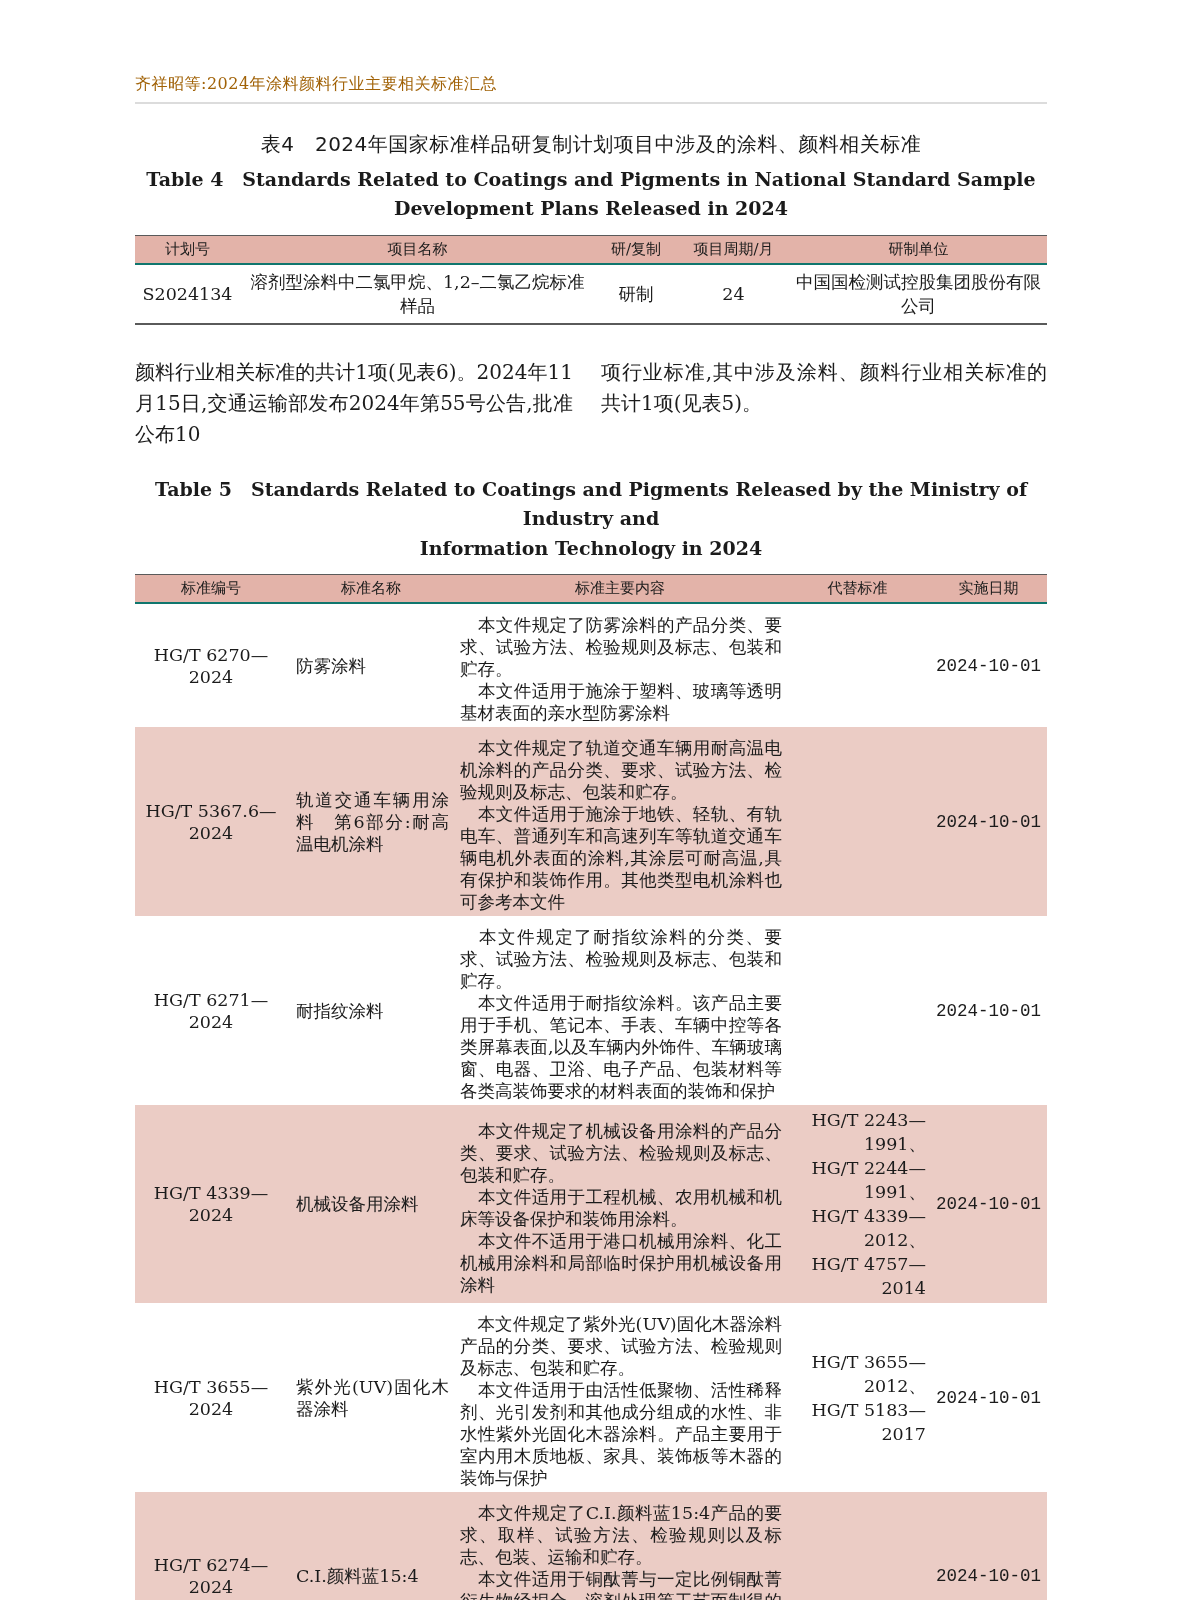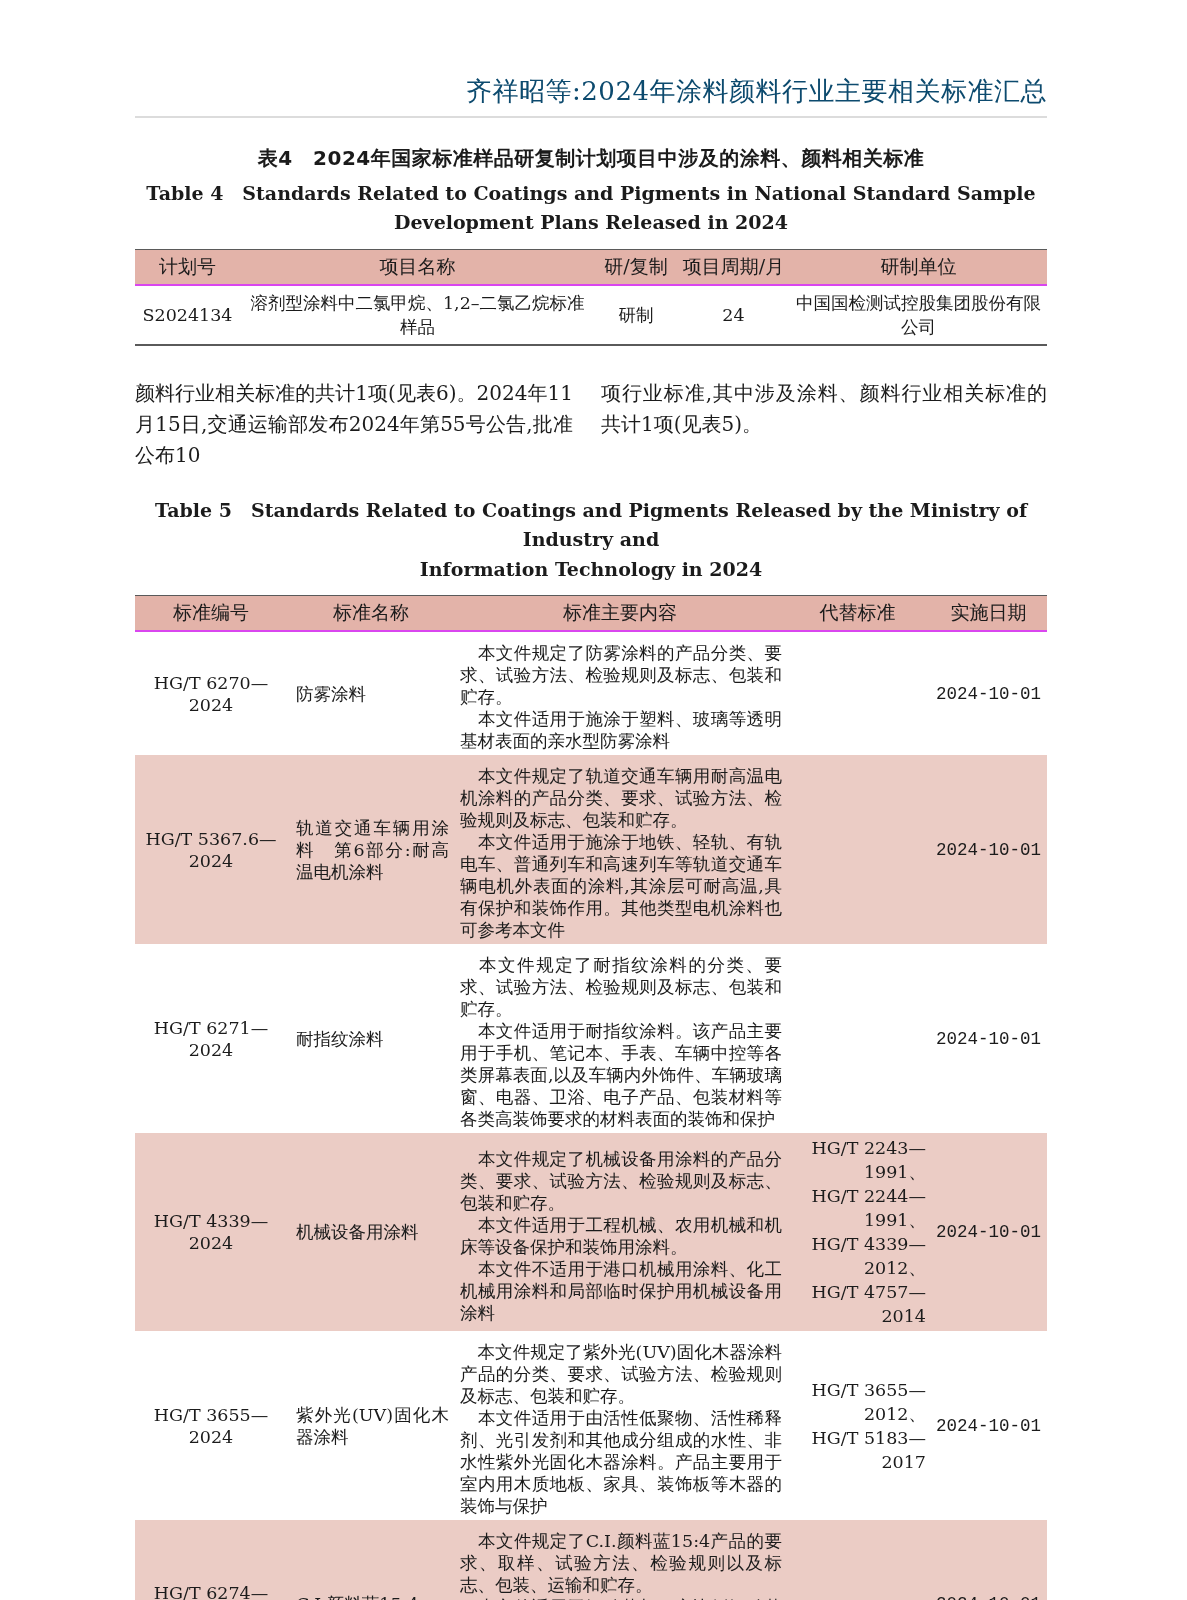--- a/index.html
+++ b/index.html
@@ -4,39 +4,39 @@
 <style>
   * { margin:0; padding:0; box-sizing:border-box; }
   html,body { background:#ffffff; }
   .page {
     width:1187px; height:1600px; background:#ffffff; overflow:hidden;
     font-family:"DejaVu Serif","Liberation Serif",serif;
     color:#1b1b1b; position:relative;
     padding:74px 140px 0 135px;
   }
   
-  .running-head-text { text-align:right; font-size:26px; color:#0c4a6e; letter-spacing:0.5px; }
+  .running-head-text { font-size:16px; color:#a16207; letter-spacing:0.5px; }
   .head-rule { border-bottom:2px solid #dcdcdc; margin-top:7px; }
 
   
   .cap-zh {
     text-align:center; font-family:"DejaVu Sans","Liberation Sans",sans-serif;
-    font-weight:bold; font-size:20px; margin-top:27px; letter-spacing:0.5px;
+    font-weight:normal; font-size:20px; margin-top:27px; letter-spacing:0.5px;
   }
   .cap-en { text-align:center; font-weight:bold; font-size:19px; margin-top:7px; line-height:1.55; }
 
   
   table {
     width:100%; border-collapse:collapse; table-layout:fixed;
     margin-top:11px; font-size:17.5px;
     border-top:1.5px solid #5a5a5a; border-bottom:2px solid #5a5a5a;
   }
   thead th {
-    background:#e3b3a9; font-weight:normal; font-size:19px;
-    padding:4px 2px; border-bottom:2px solid #d946ef; text-align:center;
+    background:#e3b3a9; font-weight:normal; font-size:15px;
+    padding:4px 2px; border-bottom:2px solid #0f766e; text-align:center;
   }
   td { vertical-align:middle; line-height:22px; padding:3px 4px; }
   .t4 td { text-align:center; line-height:24px; padding:5px 4px; }
   .t5 tbody tr.pink { background:#ebccc5; }
   .t5 td.code-cell { text-align:center; }
   .t5 td.name-cell { text-align:left; text-align:justify; padding-left:9px; padding-right:6px; }
   .t5 td.content-cell { text-align:justify; white-space:pre-line; padding:10px 3px 3px 5px; }
   .t5 td.replaces-cell { text-align:right; white-space:pre-line; line-height:24px; }
   .t5 td.date-cell { text-align:center;font-family:Liberation Mono, monospace; }
 

